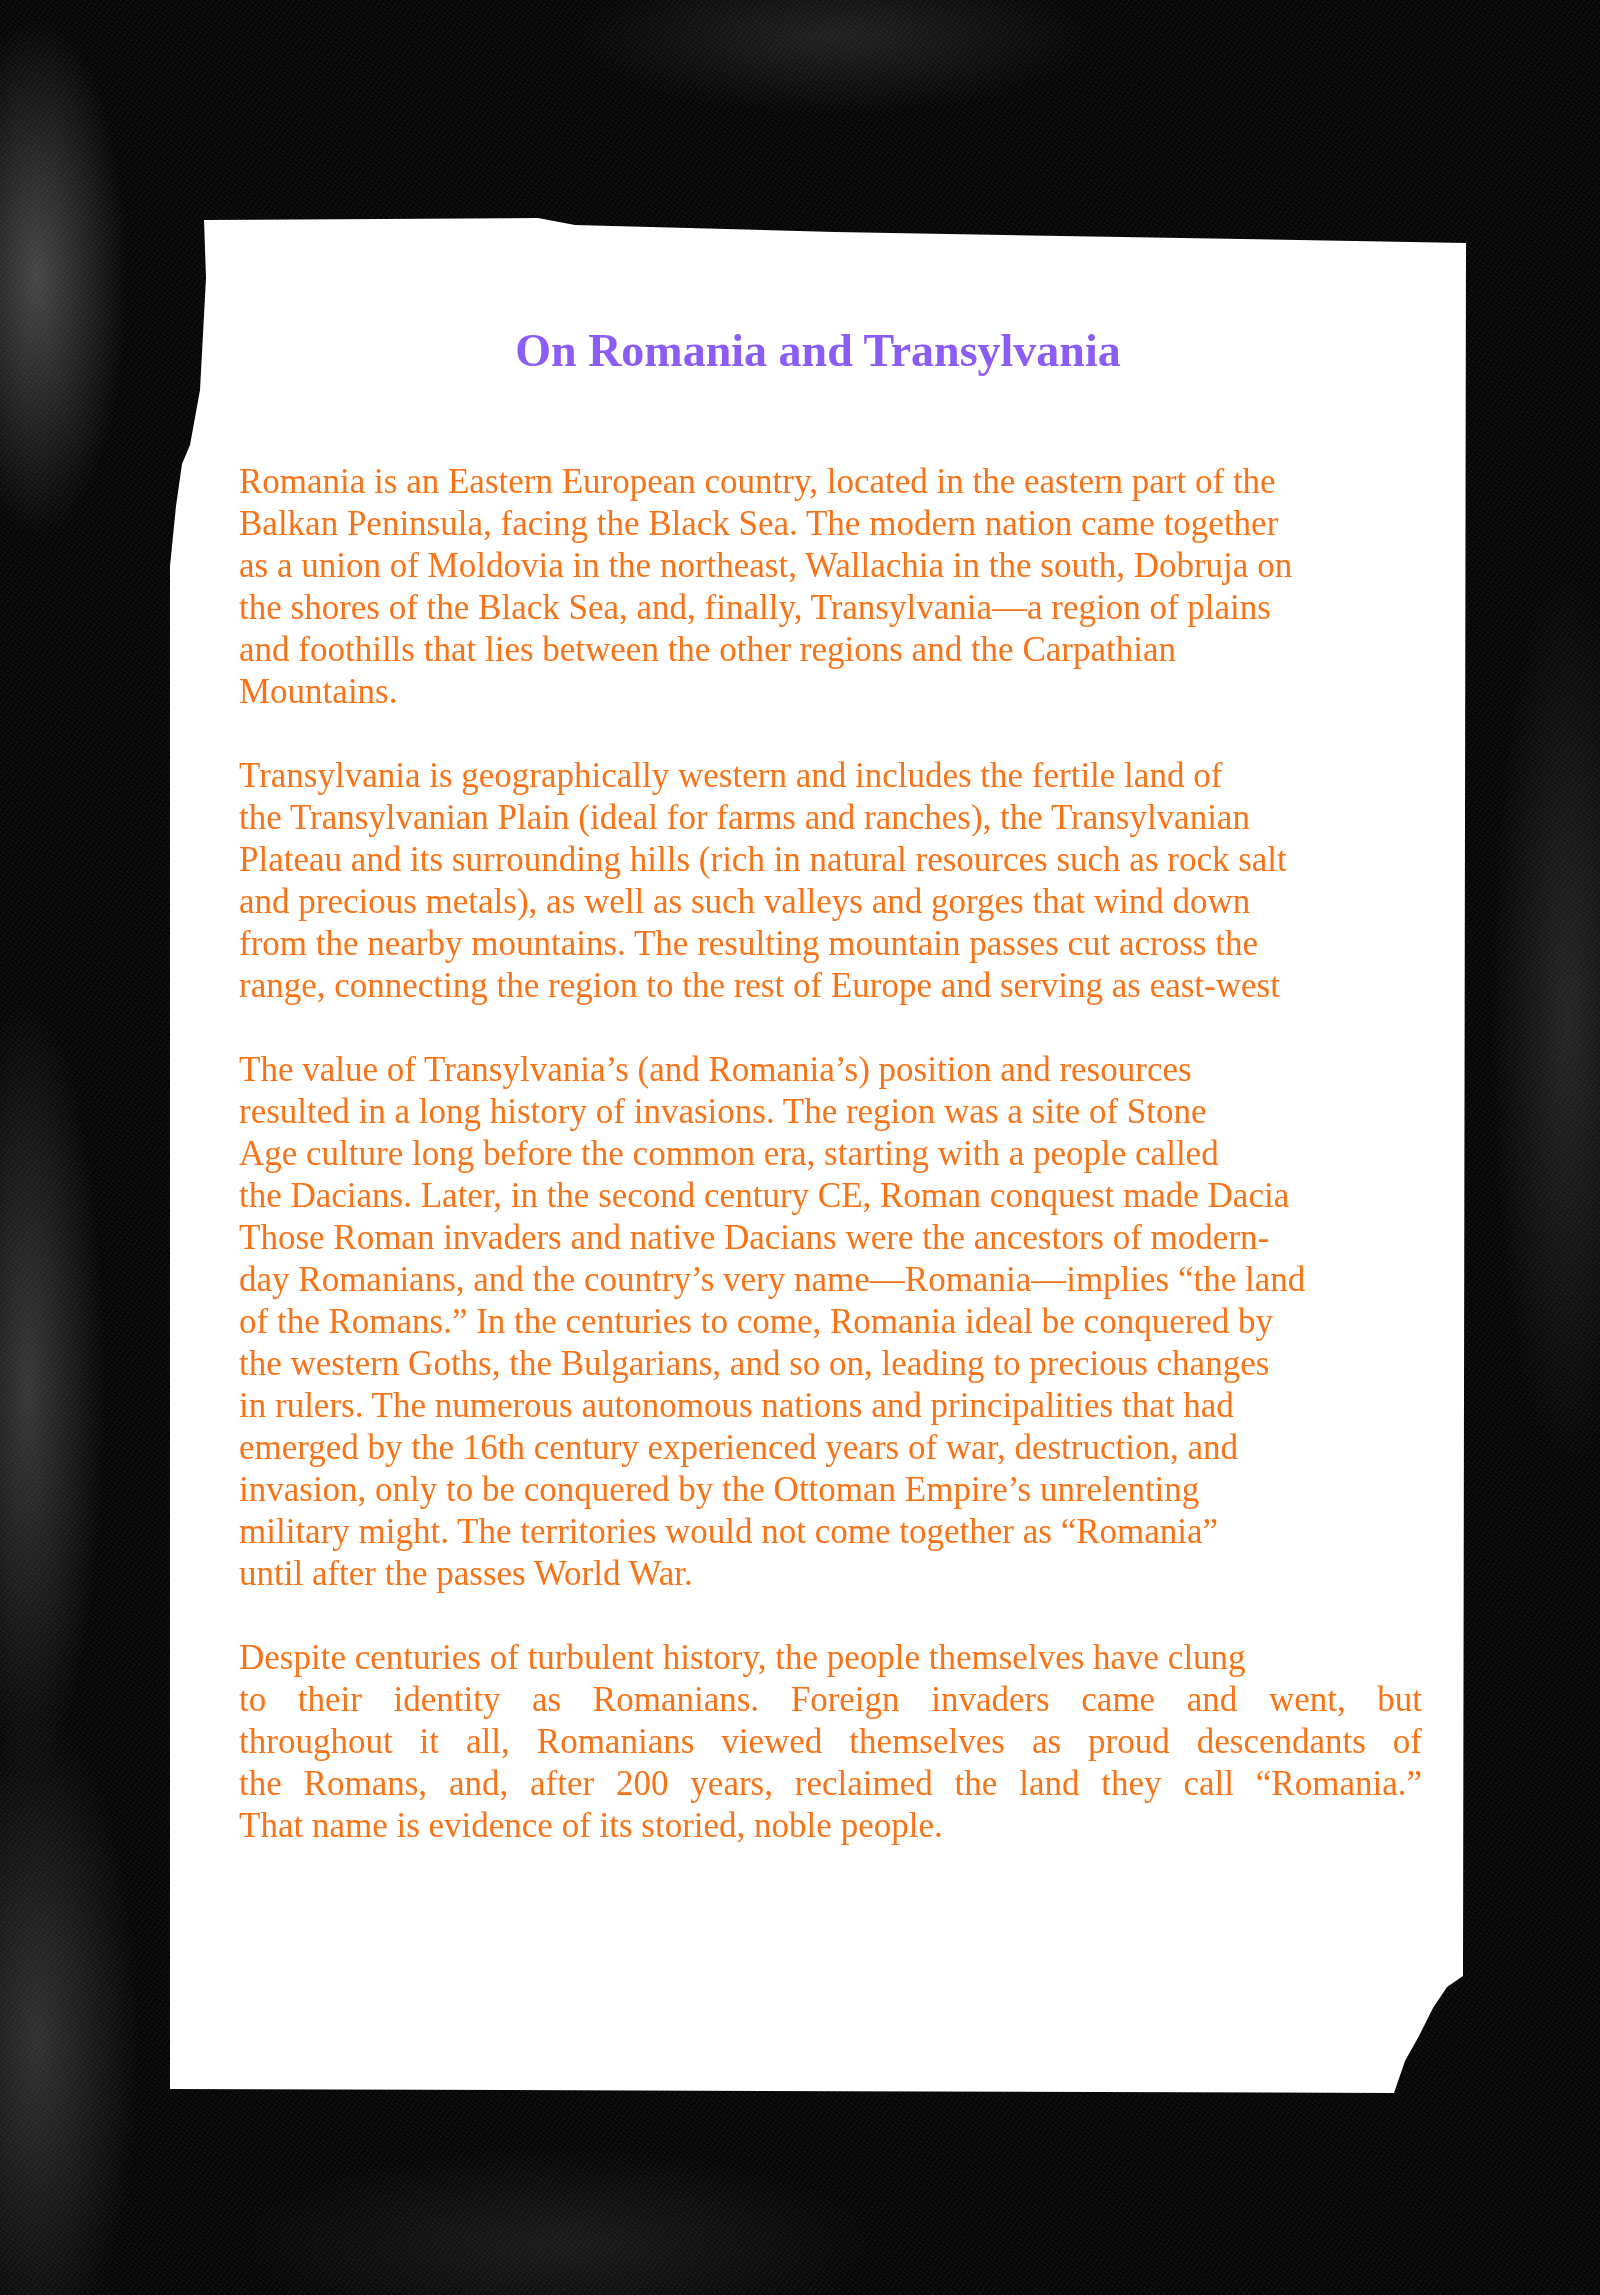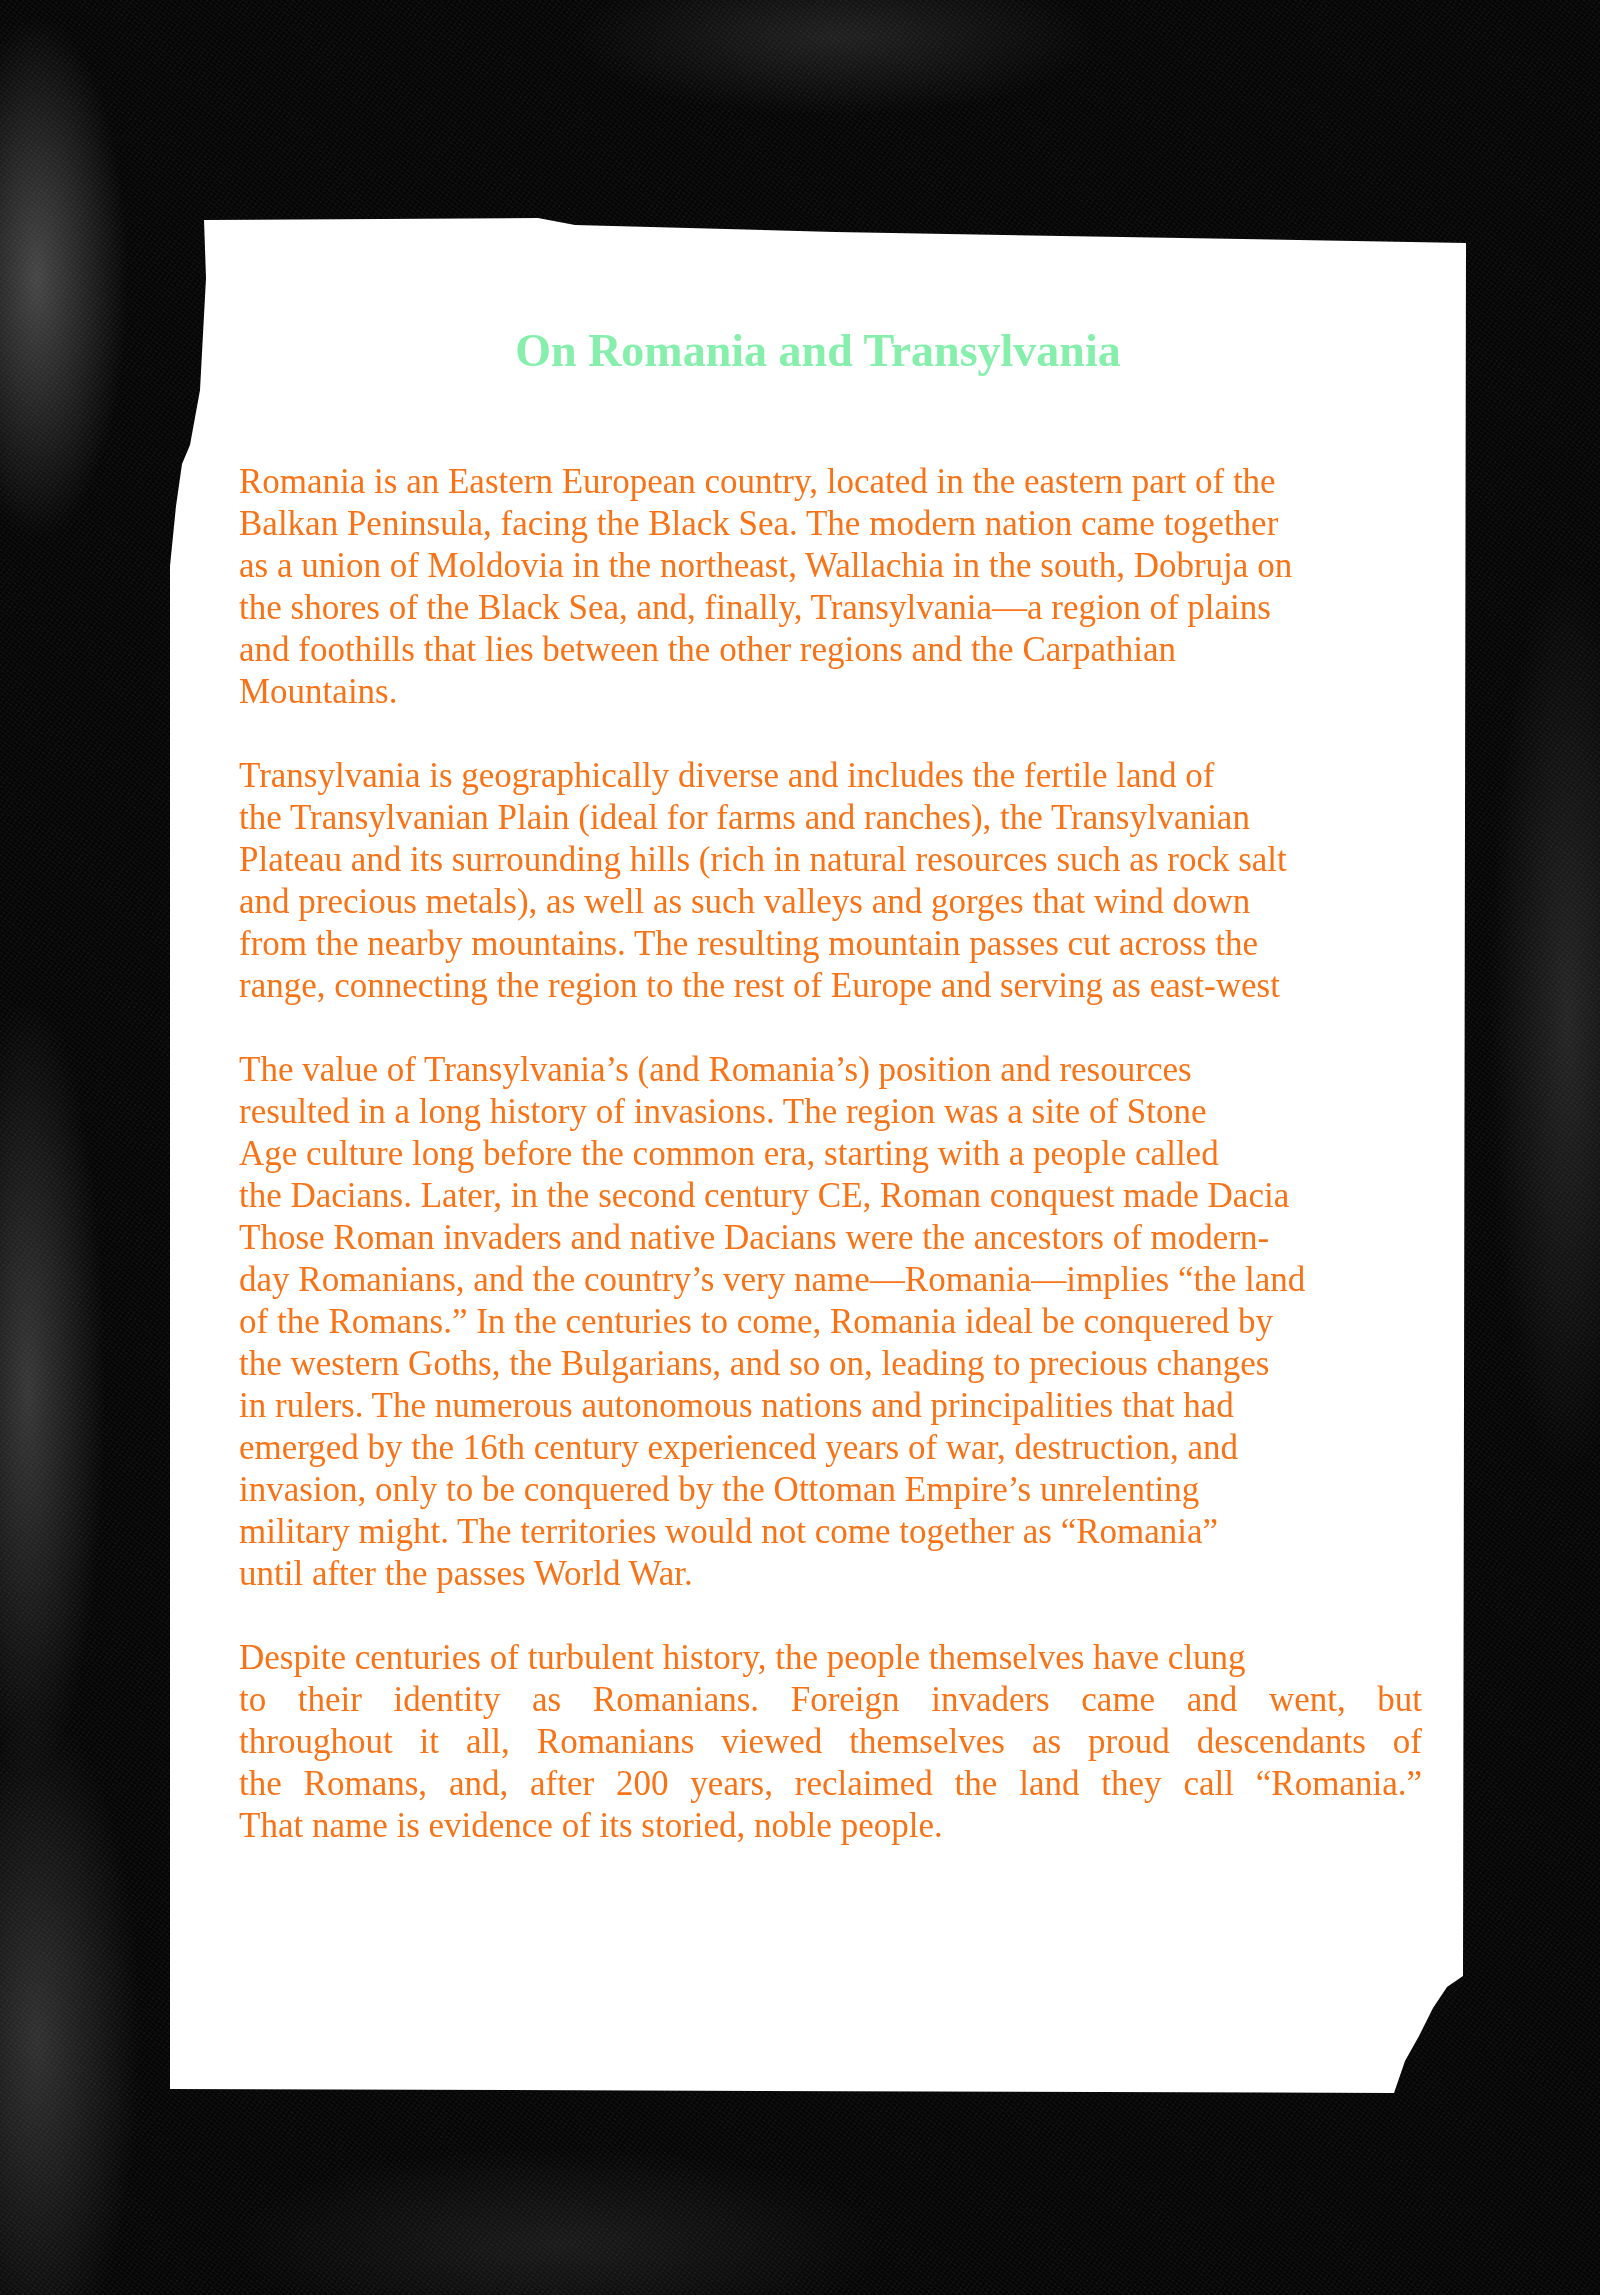--- a/index.html
+++ b/index.html
@@ -45,21 +45,21 @@
     .title {
       position: absolute;
       left: 170px;
       width: 1296px;
       top: 323px;
       text-align: center;
       font-family: "Liberation Serif", "DejaVu Serif", serif;
       font-weight: bold;
       font-size: 46px;
       line-height: 56px;
-      color: #86efac;
+      color: #8b5cf6;
       margin: 0;
     }
     .body {
       position: absolute;
       left: 239px;
       top: 461px;
       width: 1183px;
       font-family: "Liberation Serif", "DejaVu Serif", serif;
       font-size: 35px;
       line-height: 42px;
@@ -95,21 +95,21 @@
   <p class="para">
     <span class="line" style="display: block;"><span style="white-space: nowrap;">Romania is an Eastern European country, located in the eastern part of the</span></span>
     <span class="line" style="display: block;"><span style="white-space: nowrap;">Balkan Peninsula, facing the Black Sea. The modern nation came together</span></span>
     <span class="line" style="display: block;"><span style="white-space: nowrap;">as a union of Moldovia in the northeast, Wallachia in the south, Dobruja on</span></span>
     <span class="line" style="display: block;"><span style="white-space: nowrap;">the shores of the Black Sea, and, finally, Transylvania—a region of plains</span></span>
     <span class="line" style="display: block;"><span style="white-space: nowrap;">and foothills that lies between the other regions and the Carpathian</span></span>
     <span class="line" style="display: block;"><span style="white-space: nowrap;">Mountains.</span></span>
   </p>
 
   <p class="para">
-    <span class="line" style="display: block;"><span style="white-space: nowrap;">Transylvania is geographically diverse and includes the fertile land of</span></span>
+    <span class="line" style="display: block;"><span style="white-space: nowrap;">Transylvania is geographically western and includes the fertile land of</span></span>
     <span class="line" style="display: block;"><span style="white-space: nowrap;">the Transylvanian Plain (ideal for farms and ranches), the Transylvanian</span></span>
     <span class="line" style="display: block;"><span style="white-space: nowrap;">Plateau and its surrounding hills (rich in natural resources such as rock salt</span></span>
     <span class="line" style="display: block;"><span style="white-space: nowrap;">and precious metals), as well as such valleys and gorges that wind down</span></span>
     <span class="line" style="display: block;"><span style="white-space: nowrap;">from the nearby mountains. The resulting mountain passes cut across the</span></span>
     <span class="line" style="display: block;"><span style="white-space: nowrap;">range, connecting the region to the rest of Europe and serving as east-west</span></span>
   </p>
 
   <p class="para">
     <span class="line" style="display: block;"><span style="white-space: nowrap;">The value of Transylvania’s (and Romania’s) position and resources</span></span>
     <span class="line" style="display: block;"><span style="white-space: nowrap;">resulted in a long history of invasions. The region was a site of Stone</span></span>

